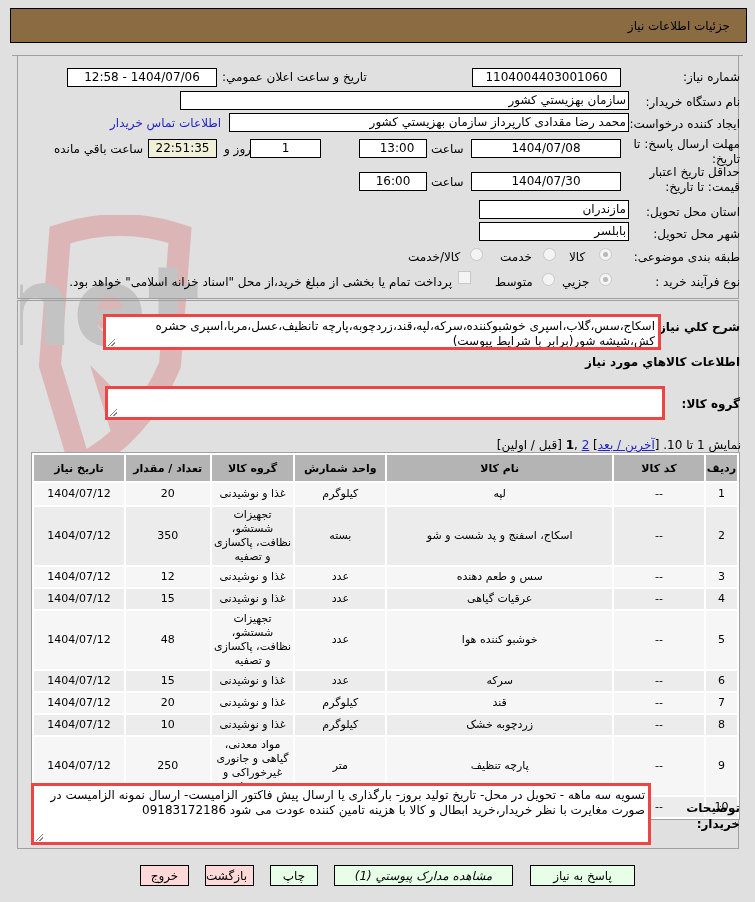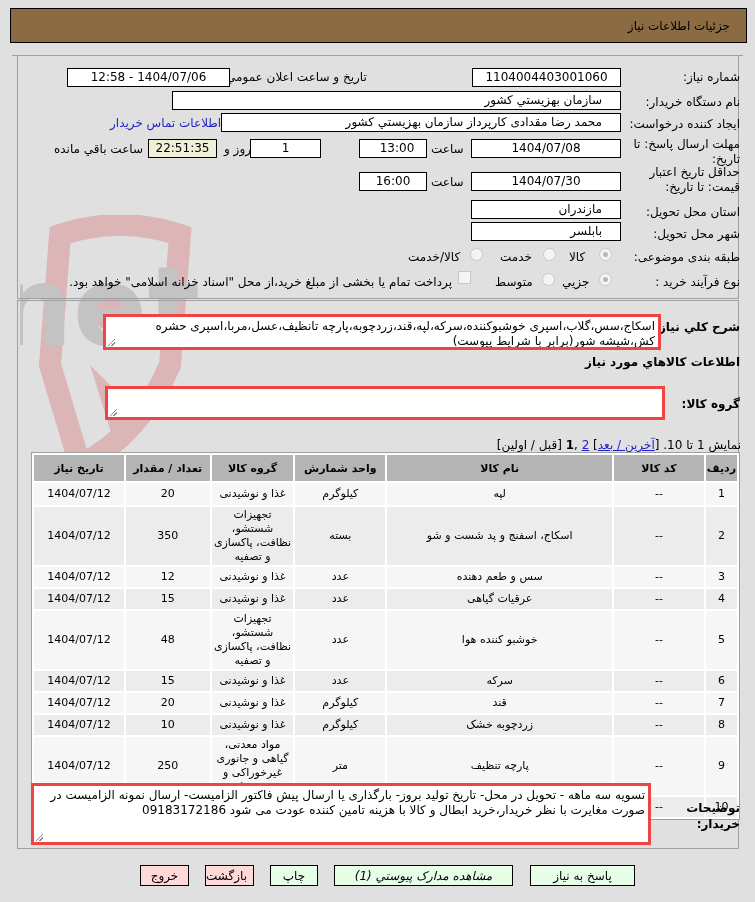--- a/index.html
+++ b/index.html
@@ -28,21 +28,21 @@
     position: absolute; border: 1px solid #a0a0a0; border-top: none;
   }
   .panel1 { left: 17px; top: 56px; width: 722px; height: 243px; border-right: 1px solid #a0a0a0; }
   .panel2 { left: 17px; top: 300px; width: 722px; height: 549px; border-top: 1px solid #a0a0a0; }
   .lbl { position: absolute; font-size: 12px; white-space: nowrap; }
   .box {
     position: absolute; background: #fff; border: 1px solid #000;
     height: 19px; font-size: 12px; line-height: 17px; white-space: nowrap; overflow: hidden;
   }
   .box.center { text-align: center; }
-  .box.right { text-align: right; padding-right: 18px; }
+  .box.right { text-align: right; padding-right: 2px; margin-left: 8px; }
   .box.yellow { background: #f0f0d8; }
   .link { position: absolute; color: #2323c8; white-space: nowrap; }
   .radio {
     position: absolute; width: 13px; height: 13px; border-radius: 50%;
     border: 1px solid #c8c8c8; background: #f4f4f4;
   }
   .radio.checked::after {
     content: ""; position: absolute; left: 3px; top: 3px; width: 5px; height: 5px;
     border-radius: 50%; background: #b8b8b8;
   }
@@ -95,21 +95,21 @@
   <rect x="70" y="80" width="40" height="25" fill="#c00" transform="rotate(-35 90 92)"></rect>
   <path d="M70 150 L120 200 L95 230 Z" fill="#c00"></path>
   <text x="180" y="130" font-size="110" font-weight="bold" fill="#444" font-family="DejaVu Sans, sans-serif">AriaTender.net</text>
 </svg>
 
 <div class="panel panel1"></div>
 
 <span class="lbl" style="right:15px; top:70px;">شماره نياز:</span>
 <div class="box center" style="left:472px; top:68px; width:149px;">1104004403001060</div>
 <span class="lbl" style="left:222px; top:70px;">تاريخ و ساعت اعلان عمومي:</span>
-<div class="box center" style="left:67px; top:68px; width:163px;">1404/07/06 - 12:58</div>
+<div class="box center" style="left:67px; top:68px; width:150px;">1404/07/06 - 12:58</div>
 
 <span class="lbl" style="right:15px; top:95px;">نام دستگاه خريدار:</span>
 <div class="box right" style="left:172px; top:91px; width:449px;">سازمان بهزيستي کشور</div>
 
 <span class="lbl" style="right:15px; top:117px;">ايجاد کننده درخواست:</span>
 <div class="box right" style="left:221px; top:113px; width:400px;">محمد رضا  مقدادی کارپرداز سازمان بهزيستي کشور</div>
 <a class="link" style="left:110px; top:116px;">اطلاعات تماس خريدار</a>
 
 <span class="lbl" style="right:15px; top:137px; width:118px; white-space:normal; text-align:right; line-height:15px;">مهلت ارسال پاسخ: تا تاريخ:</span>
 <div class="box center" style="left:471px; top:139px; width:150px;">1404/07/08</div>

